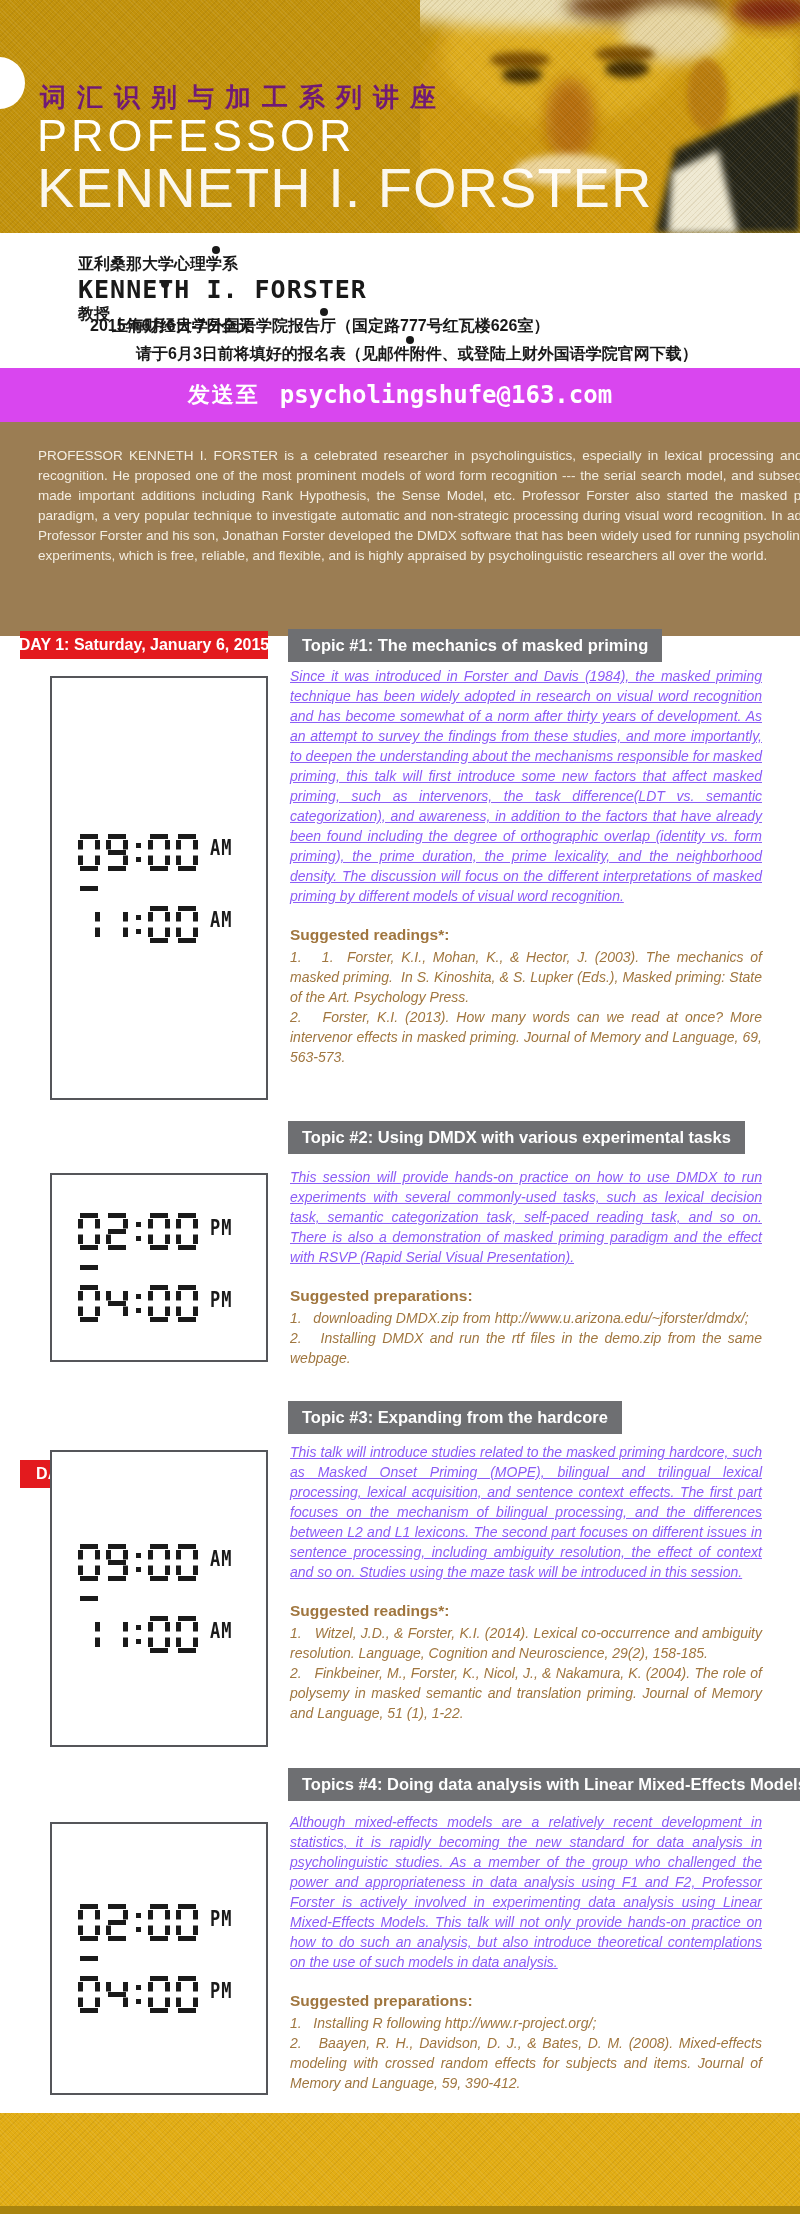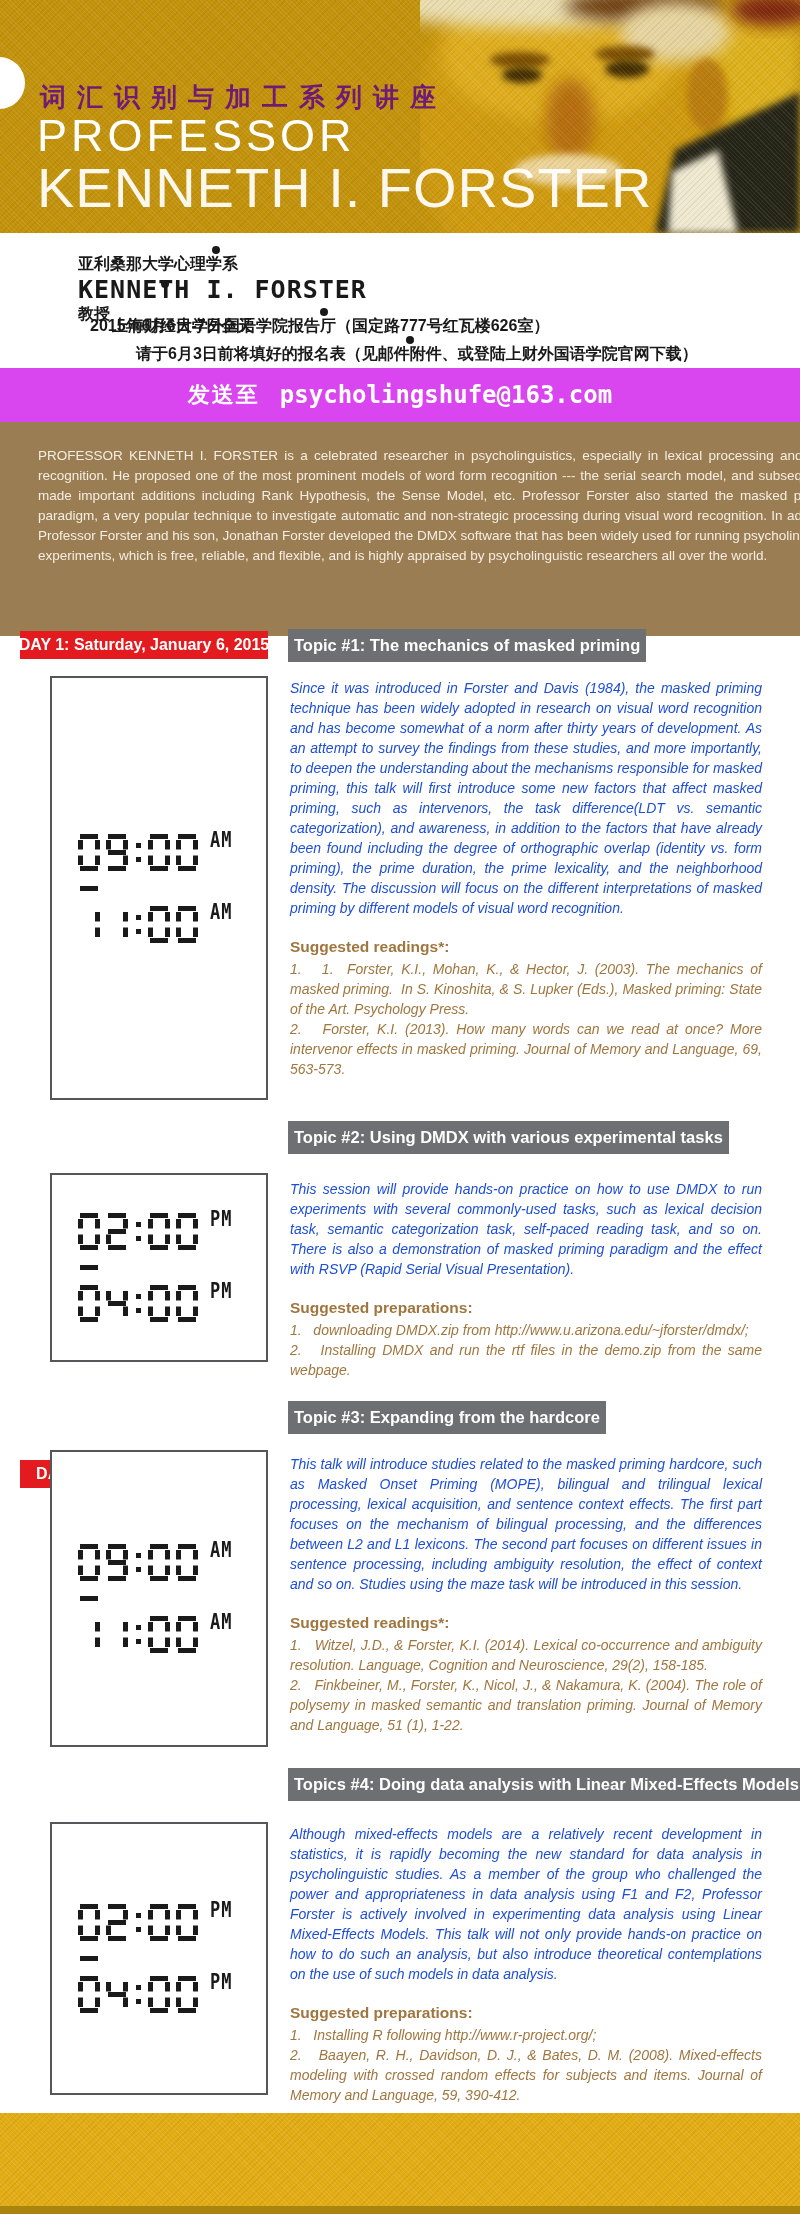--- a/index.html
+++ b/index.html
@@ -39,34 +39,34 @@
   
   .bio{position:absolute;left:0;top:422px;width:800px;min-height:170px;background:#9b7d53;
        padding:24px 38px 20px 38px;}
   .bio p{margin:0;color:#f4eee2;font-size:13.5px;line-height:20px;text-align:justify;}
 
   
   .day-banner{position:absolute;left:20px;width:248px;height:28px;background:#e31a1e;color:#ffffff;
               font-size:16px;font-weight:700;display:flex;align-items:center;justify-content:center;white-space:nowrap;}
   .topic-banner{position:absolute;left:288px;height:33px;background:#6e6f72;color:#ffffff;
                 font-size:16.5px;font-weight:700;display:inline-flex;align-items:center;
-                padding:0 6px;white-space:nowrap;}
+                padding:0 14px;white-space:nowrap;}
 
   
   .clock{position:absolute;left:50px;width:218px;background:#ffffff;border:2px solid #55565a;
          display:flex;flex-direction:column;justify-content:center;padding-left:26px;box-sizing:border-box;}
-  .t-row{display:flex;align-items:flex-start;}
+  .t-row{display:flex;align-items:center;}
   .t-mer{font-family:"DejaVu Sans Mono",monospace;font-weight:700;font-size:17px;color:#1a1a1a;
          line-height:1;margin:0 0 3px 12px;transform:scaleY(1.2);transform-origin:bottom;letter-spacing:1px;}
   .t-dash{margin:15px 0 15px 2px;line-height:0;}
 
   
   .sec{position:absolute;left:290px;width:472px;}
-  .sec .body{margin:12px 0 20px 0;color:#1d4ed8;font-size:14px;line-height:20px;
-             font-style:italic;text-align:justify;}
+  .sec .body{margin:0 0 20px 0;color:#8b5cf6;font-size:14px;line-height:20px;
+             font-style:italic;text-align:justify;text-decoration:underline;}
   .sec h4{margin:0 0 3px 0;color:#a0763f;font-size:15.5px;font-weight:700;}
   .sec .extra{margin:0;color:#a0763f;font-size:14px;line-height:20px;font-style:italic;text-align:justify;}
 
   
   .footer{position:absolute;left:0;top:2113px;width:800px;height:101px;background:#e2ad14;overflow:hidden;}
   .footer-strip{position:absolute;left:0;bottom:0;width:100%;height:8px;background:#a9840e;}
 </style>
 </head>
 <body>
 

